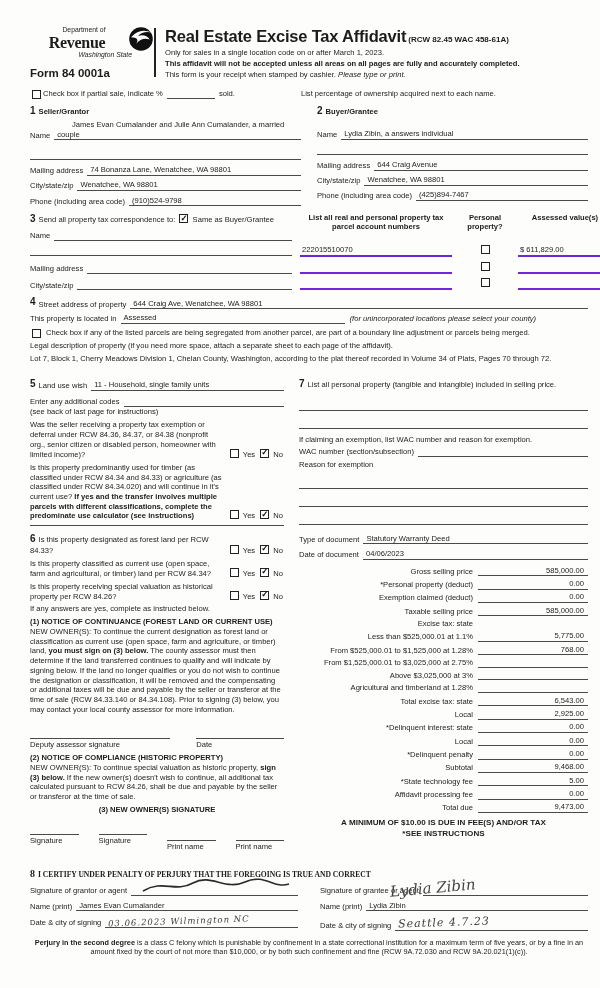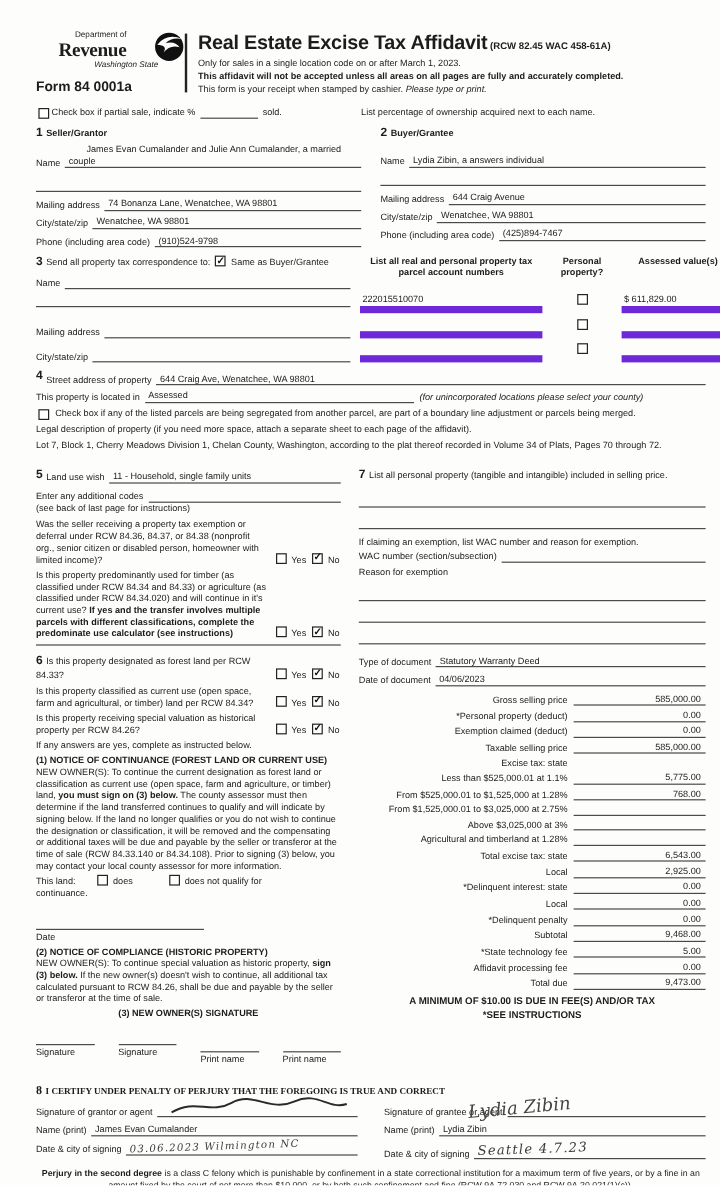--- a/index.html
+++ b/index.html
@@ -35,21 +35,21 @@
   .lbl { white-space:nowrap; padding-right:4px; }
   .fill { flex:1; border-bottom:1px solid #4a4a4a; padding:0 3px; min-height:9px; }
   .blankline { border-bottom:1px solid #4a4a4a; height:10px; margin-top:4.6px; }
   
   .grid2 { display:grid; grid-template-columns:1fr 1fr; column-gap:16px; margin-top:6px; }
   .nm2 { margin-top:2px; }
   .nm2 .line1 { display:block; margin-left:42px; }
   
   .s3 { display:grid; grid-template-columns:262px 152px 50px 94px; column-gap:8px; margin-top:7px; }
   .s3 .hdrCell { font-weight:bold; text-align:center; line-height:1.2; }
-  .cellLine { border-bottom:6px solid #6d28d9; min-height:10px; margin-top:4.6px; padding:0 2px; }
+  .cellLine { border-bottom:2px solid #6d28d9; min-height:10px; margin-top:4.6px; padding:0 2px; }
   .ppBox { text-align:center; margin-top:4.6px; }
   
   .s4line { display:flex; align-items:flex-end; margin-top:4px; }
   
   .cols { display:grid; grid-template-columns:254px 1fr; column-gap:15px; margin-top:7px; }
   .qrow { display:flex; align-items:flex-end; margin-top:3.5px; }
   .qtext { flex:1; padding-right:3px; }
   .yn { white-space:nowrap; flex:none; padding-bottom:0px; }
   .ynlbl { padding:0 1px 0 2px; }
   .ruled { border-bottom:1px solid #4a4a4a; padding-bottom:4px; }
@@ -262,27 +262,25 @@
       <div class="qrow">
         <span class="qtext">Is this property receiving special valuation as historical property per RCW 84.26?</span>
         <span class="yn">
           <span class="cb"></span><span class="ynlbl">Yes</span>
           <span class="cb checked"></span><span class="ynlbl">No</span>
         </span>
       </div>
       <div class="para">If any answers are yes, complete as instructed below.</div>
       <div class="para b">(1) NOTICE OF CONTINUANCE (FOREST LAND OR CURRENT USE)</div>
       <div><span>NEW OWNER(S): To continue the current designation as forest land or classification as current use (open space, farm and agriculture, or timber) land, </span><span class="b">you must sign on (3) below.</span><span> The county assessor must then determine if the land transferred continues to qualify and will indicate by signing below. If the land no longer qualifies or you do not wish to continue the designation or classification, it will be removed and the compensating or additional taxes will be due and payable by the seller or transferor at the time of sale (RCW 84.33.140 or 84.34.108). Prior to signing (3) below, you may contact your local county assessor for more information.</span></div>
-      <div class="para">
-        <span>This land:</span>
-        <span style="padding-left:14px;"><span class="cb"></span> <span>does</span></span>
-        <span style="padding-left:26px;"><span class="cb"></span> <span>does not qualify for</span></span>
-        <div>continuance.</div>
-      </div>
       <div class="sigPair">
+        <div>
+          <div class="sigLine"></div>
+          <div class="underLbl">Deputy assessor signature</div>
+        </div>
         <div>
           <div class="sigLine"></div>
           <div class="underLbl">Date</div>
         </div>
       </div>
       <div class="para b">(2) NOTICE OF COMPLIANCE (HISTORIC PROPERTY)</div>
       <div><span>NEW OWNER(S): To continue special valuation as historic property, </span><span class="b">sign (3) below.</span><span> If the new owner(s) doesn't wish to continue, all additional tax calculated pursuant to RCW 84.26, shall be due and payable by the seller or transferor at the time of sale.</span></div>
       <div class="para b center">(3) NEW OWNER(S) SIGNATURE</div>
       <div class="sig2">
         <div>

